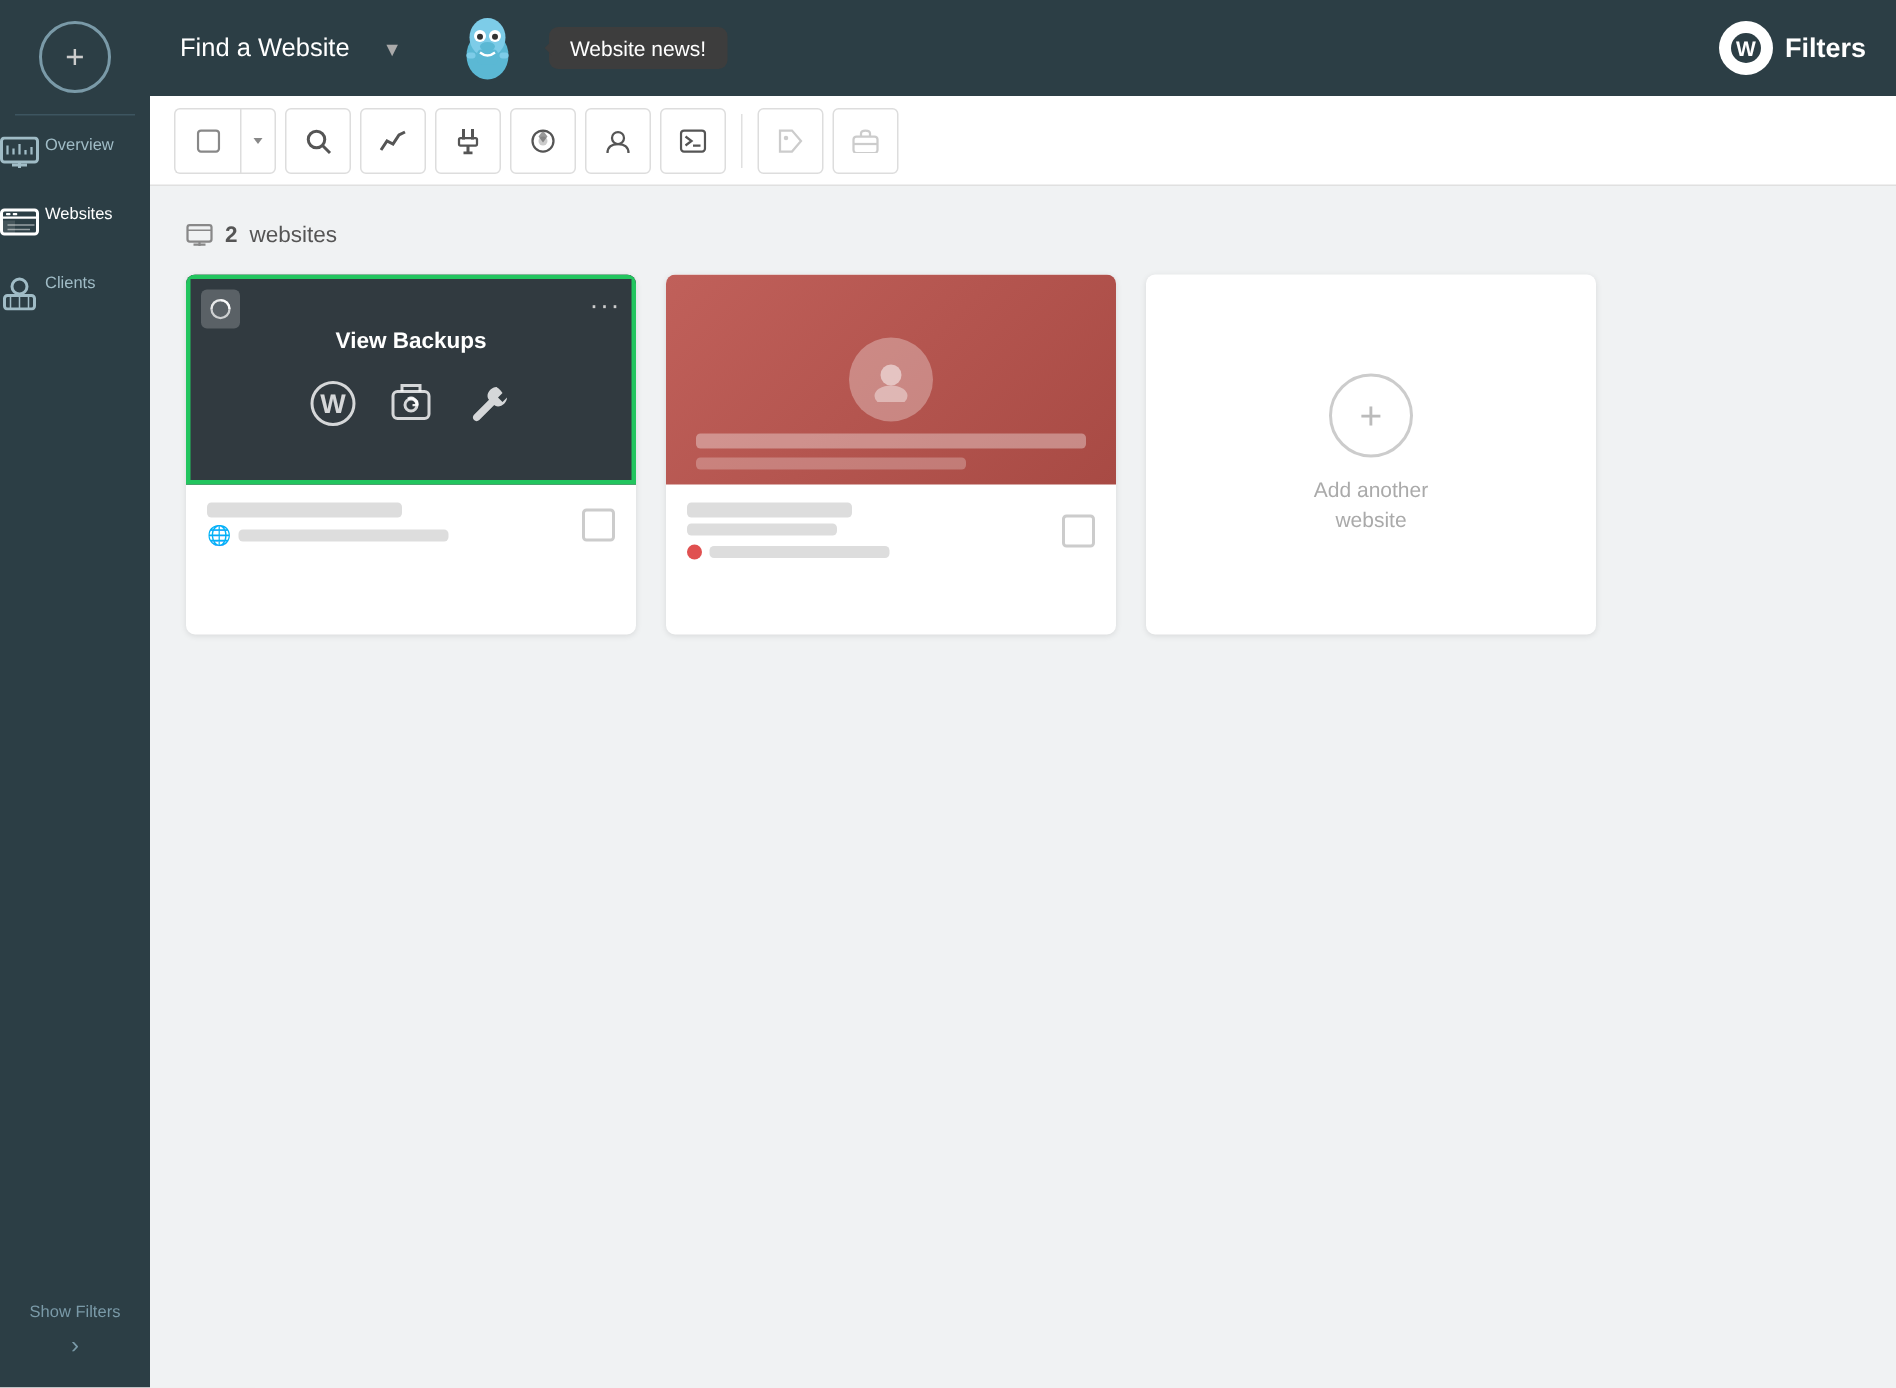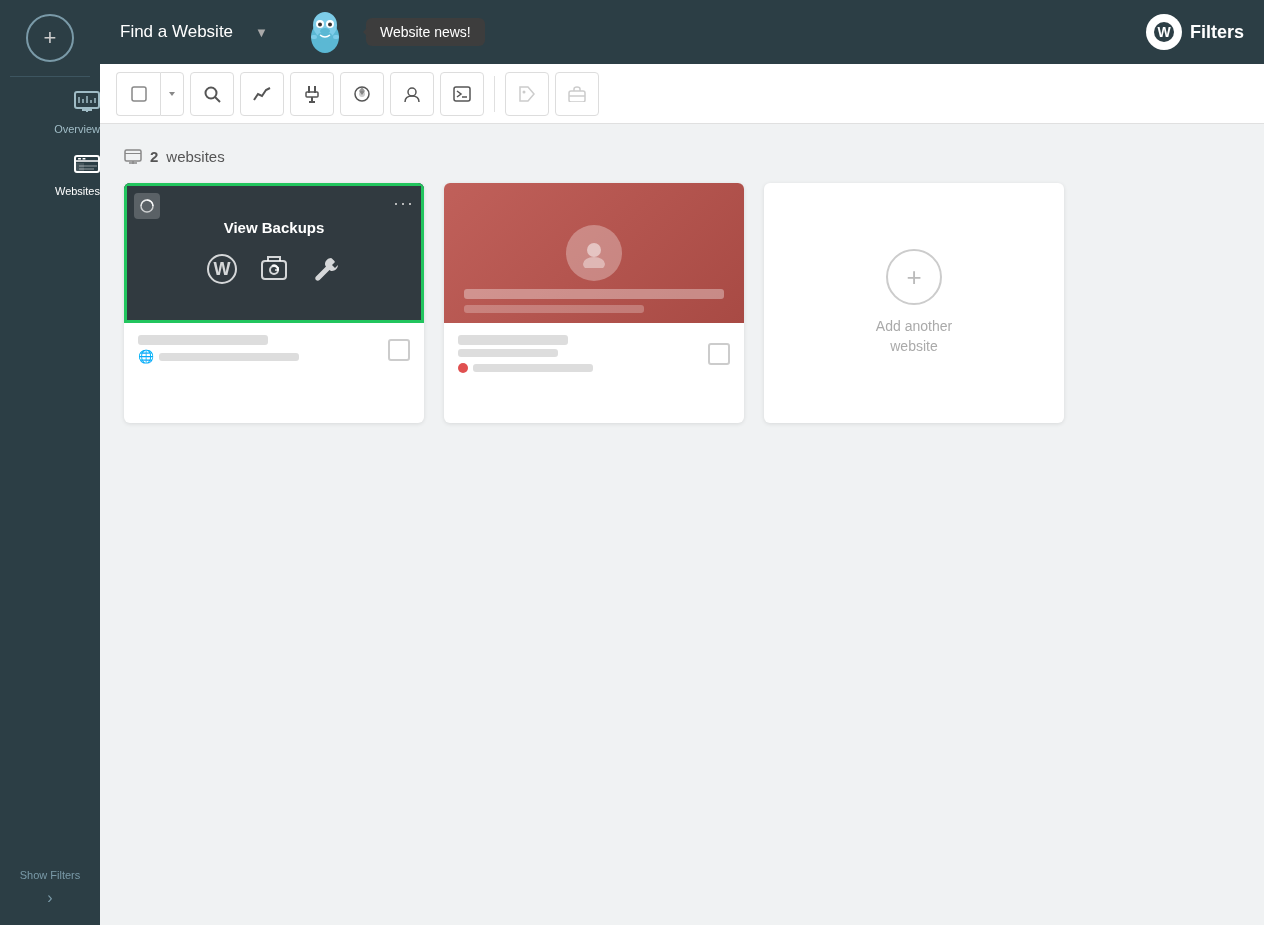--- a/index.html
+++ b/index.html
@@ -25,21 +25,21 @@
       color: #ccc;
       font-size: 22px;
       flex-shrink: 0;
     }
     .sidebar-divider {
       width: 80%; height: 1px;
       background: #3d5560;
       margin: 4px 0;
     }
     .sidebar-item {
-      display: flex; flex-direction: column; align-items: flex-end;
+      display: flex; align-items: flex-start;
       padding: 10px 0 8px;
       width: 100%;
       cursor: pointer;
       color: #a0bcc6;
       font-size: 11px;
       gap: 4px;
     }
     .sidebar-item.active {
       color: #fff;
     }
@@ -386,20 +386,32 @@
         <rect x="4" y="5" width="3" height="1.5" rx="0.5" fill="#fff"></rect>
         <rect x="8.5" y="5" width="3" height="1.5" rx="0.5" fill="#fff"></rect>
         <rect x="1" y="10" width="9" height="9" fill="#fff" fill-opacity="0.12"></rect>
         <line x1="5" y1="13" x2="23" y2="13" stroke="#fff" stroke-width="1" stroke-opacity="0.5"></line>
         <line x1="5" y1="16" x2="20" y2="16" stroke="#fff" stroke-width="1" stroke-opacity="0.5"></line>
       </svg>
     </span>
     <span class="sidebar-item-label">Websites</span>
   </div>
 
+  <div class="sidebar-item">
+    <span class="icon-wrap">
+      <svg width="26" height="24" viewBox="0 0 26 24" fill="none">
+        <rect x="3" y="14" width="20" height="9" rx="2" stroke="#a0bcc6" stroke-width="2" fill="none"></rect>
+        <circle cx="13" cy="8" r="5" stroke="#a0bcc6" stroke-width="2" fill="none"></circle>
+        <line x1="7" y1="14" x2="7" y2="23" stroke="#a0bcc6" stroke-width="1"></line>
+        <line x1="13" y1="14" x2="13" y2="23" stroke="#a0bcc6" stroke-width="1"></line>
+        <line x1="19" y1="14" x2="19" y2="23" stroke="#a0bcc6" stroke-width="1"></line>
+      </svg>
+    </span>
+    <span class="sidebar-item-label">Clients</span>
+  </div>
 
 
   <div class="sidebar-bottom">
     <div class="show-filters-btn">Show Filters</div>
     <div class="chevron-right">›</div>
   </div>
 </div>
 
 <div class="main-area">
 

